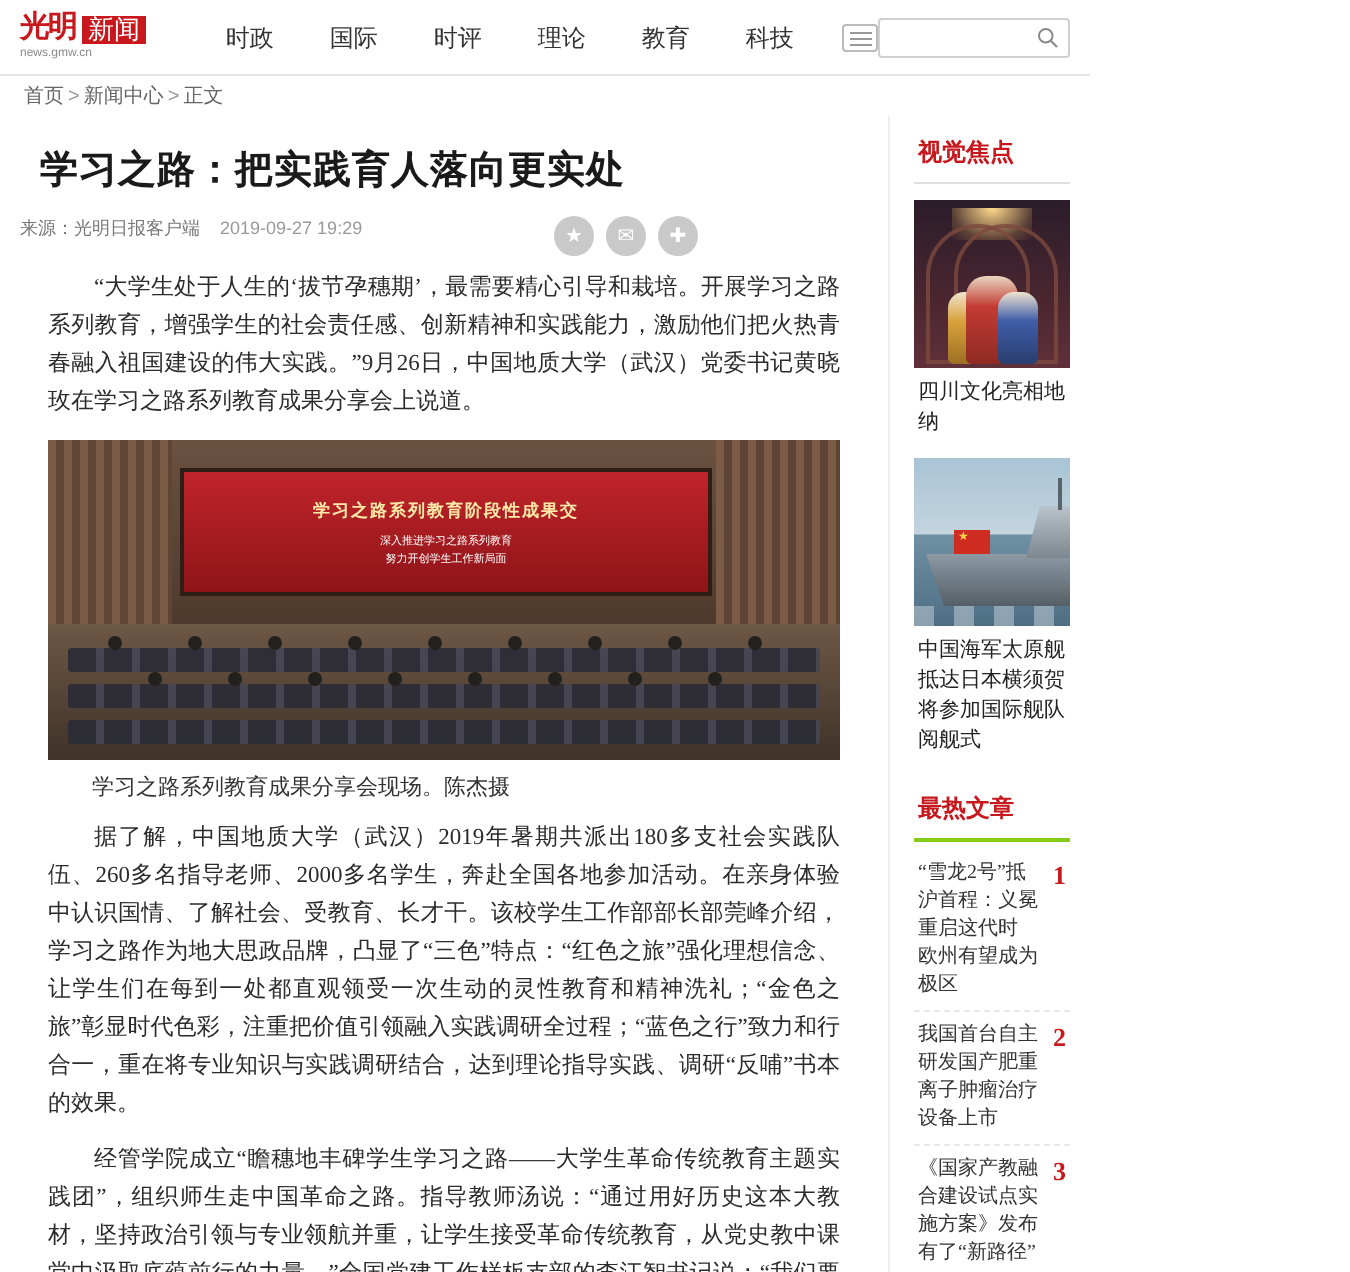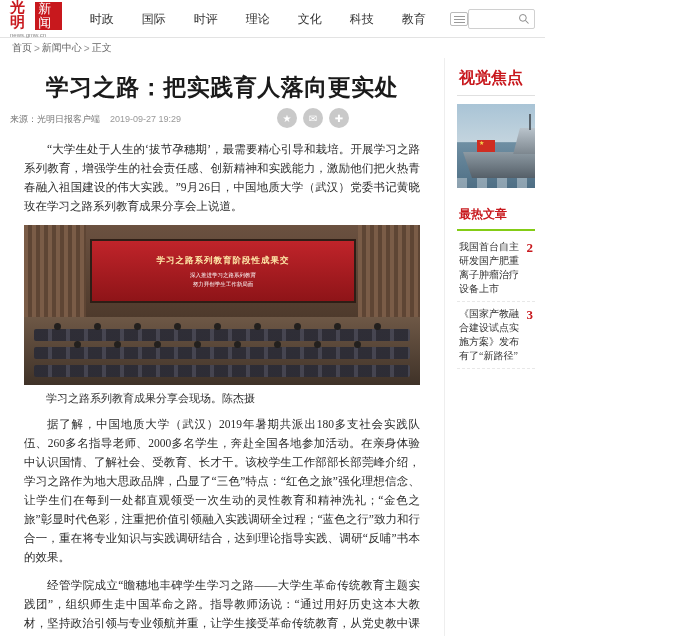--- a/index.html
+++ b/index.html
@@ -91,22 +91,21 @@
   }
 
   
   .article {
     width: 460px;
     background: #fff;
     border-right: 1px solid #eee;
     padding-right: 10px;
   }
   .headline {
-    text-align: center;
-    font-size: 23px;
+    font-size: 19px;
     font-weight: bold;
     color: #1a1a1a;
     padding: 14px 10px 10px;
     font-family: "Liberation Serif", serif;
     letter-spacing: 0.5px;
   }
   .meta {
     text-align: left;
     font-size: 9px;
     color: #999;
@@ -199,21 +198,21 @@
     border-radius: 2px; opacity: .95;
   }
   .head {
     position: absolute; width: 7px; height: 7px; border-radius: 50%;
     background: #23201e;
   }
 
   
   .sidebar { width: 180px; }
   .side-title {
-    font-size: 16px; font-weight: bold; color: #c8181d;
+    font-size: 12px; font-weight: bold; color: #c8181d;
     border-bottom: 1px solid #e0e0e0;
     padding: 10px 0 6px 2px;
     margin-bottom: 8px;
     font-family: "Liberation Serif", serif;
   }
   .focus-card { margin-bottom: 10px; }
   .focus-img {
     width: 100%; height: 84px; overflow: hidden; position: relative;
   }
   .focus-cap {
@@ -322,23 +321,22 @@
         <span class="logo-xw">新闻</span>
       </div>
       <div class="logo-url">news.gmw.cn</div>
     </div>
 
     <div class="nav">
       <div class="nav-item">时政</div>
       <div class="nav-item">国际</div>
       <div class="nav-item">时评</div>
       <div class="nav-item">理论</div>
-      <div class="nav-item">文化</div>
+      <div class="nav-item">教育</div>
       <div class="nav-item">科技</div>
-      <div class="nav-item">教育</div>
       <div class="nav-grid"></div>
     </div>
 
     <div class="searchbox">
       <input type="text" placeholder="" style="">
       <svg class="search-icon" viewBox="0 0 16 16">
         <circle cx="6.5" cy="6.5" r="4.5" fill="none" stroke="#888" stroke-width="1.3"></circle>
         <line x1="10" y1="10" x2="14" y2="14" stroke="#888" stroke-width="1.4"></line>
       </svg>
     </div>
@@ -403,33 +401,49 @@
 
         <p>据了解，中国地质大学（武汉）2019年暑期共派出180多支社会实践队伍、260多名指导老师、2000多名学生，奔赴全国各地参加活动。在亲身体验中认识国情、了解社会、受教育、长才干。该校学生工作部部长部莞峰介绍，学习之路作为地大思政品牌，凸显了“三色”特点：“红色之旅”强化理想信念、让学生们在每到一处都直观领受一次生动的灵性教育和精神洗礼；“金色之旅”彰显时代色彩，注重把价值引领融入实践调研全过程；“蓝色之行”致力和行合一，重在将专业知识与实践调研结合，达到理论指导实践、调研“反哺”书本的效果。</p>
         <p>经管学院成立“瞻穗地丰碑学生学习之路——大学生革命传统教育主题实践团”，组织师生走中国革命之路。指导教师汤说：“通过用好历史这本大教材，坚持政治引领与专业领航并重，让学生接受革命传统教育，从党史教中课堂中汲取底蕴前行的力量。”全国党建工作样板支部的李江智书记说：“我们要汇集实践的感情和体会，开展‘不忘初心，牢记使命——把党课讲在祖国的大地上’系列思政教育与专业学习相结合活动”。</p>
 
       </div>
     </div>
 
     <div class="sidebar">
       <div class="side-title">视觉焦点</div>
 
+      <div class="focus-card">
+        <div class="focus-img img-opera">
+          <div class="opera-lamp"></div>
+          <div class="opera-arch"></div>
+          <div class="opera-arch2"></div>
+          <div class="opera-figure2"></div>
+          <div class="opera-figure"></div>
+          <div class="opera-figure3"></div>
+        </div>
+        <div class="focus-cap">四川文化亮相地纳</div>
+      </div>
 
       <div class="focus-card">
         <div class="focus-img img-ship">
           <div class="ship-hull"></div>
           <div class="ship-tower"></div>
           <div class="ship-mast"></div>
           <div class="ship-flag"></div>
           <div class="ship-wake"></div>
         </div>
+        <div class="focus-cap">中国海军太原舰抵达日本横须贺 将参加国际舰队阅舰式</div>
       </div>
 
       <div class="hot-title">最热文章</div>
 
+      <div class="hot-item">
+        <div class="hot-text">“雪龙2号”抵沪首程：义冕重启这代时 欧州有望成为极区</div>
+        <div class="hot-num">1</div>
+      </div>
       <div class="hot-item">
         <div class="hot-text">我国首台自主研发国产肥重离子肿瘤治疗设备上市</div>
         <div class="hot-num">2</div>
       </div>
       <div class="hot-item">
         <div class="hot-text">《国家产教融合建设试点实施方案》发布 有了“新路径”</div>
         <div class="hot-num">3</div>
       </div>
     </div>
   </div>

